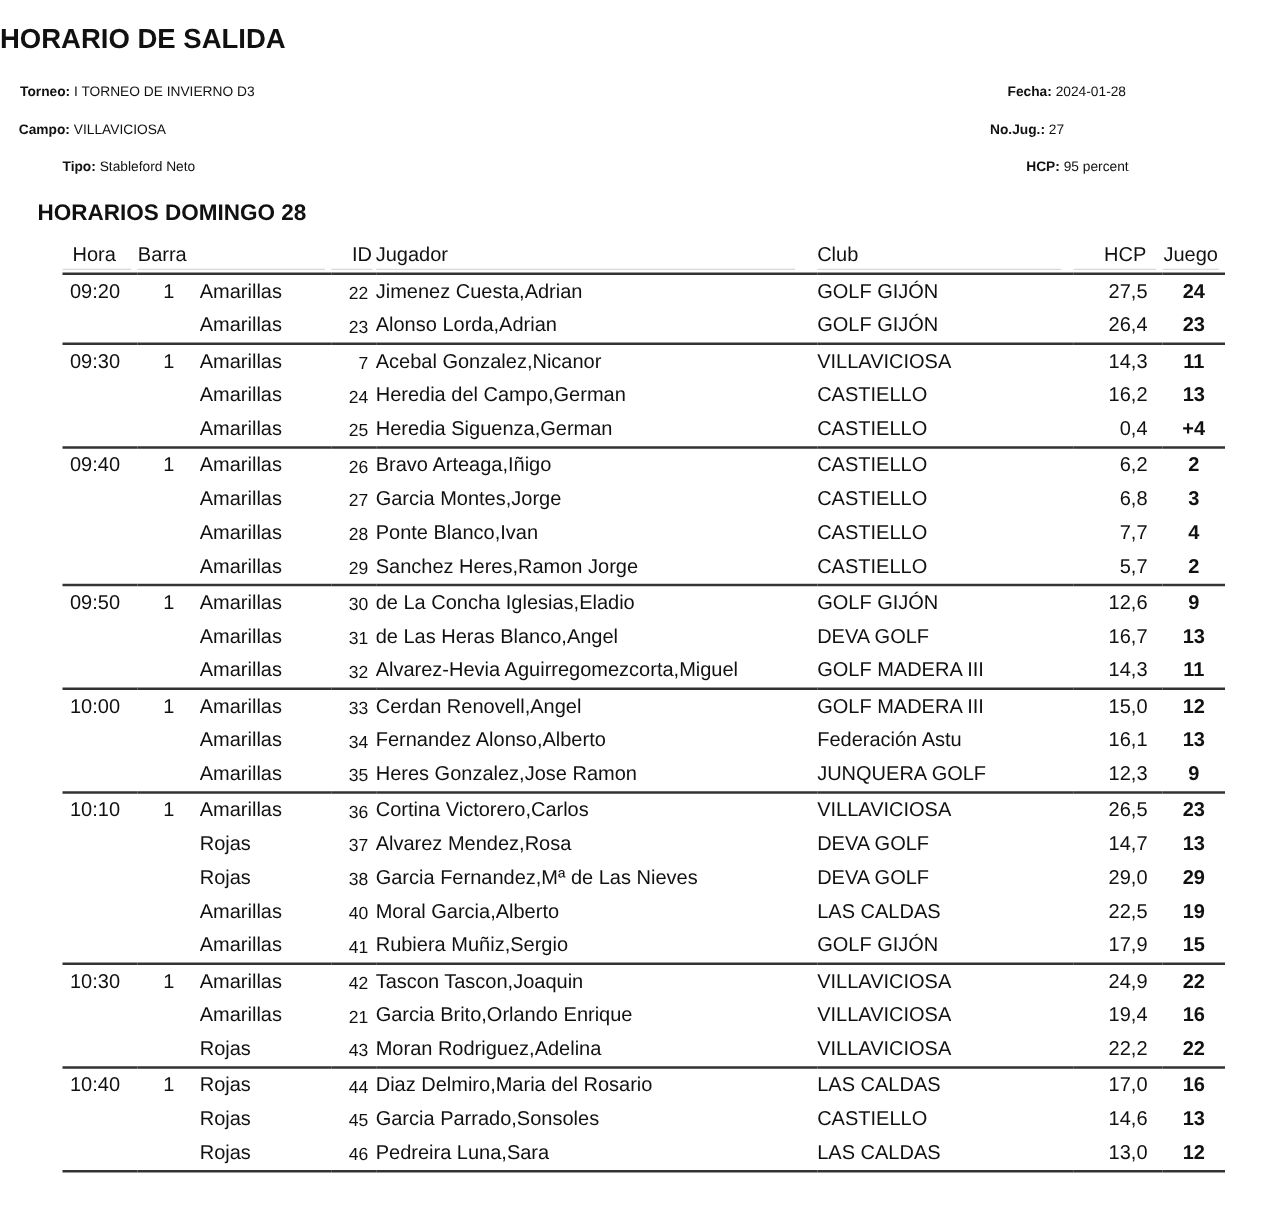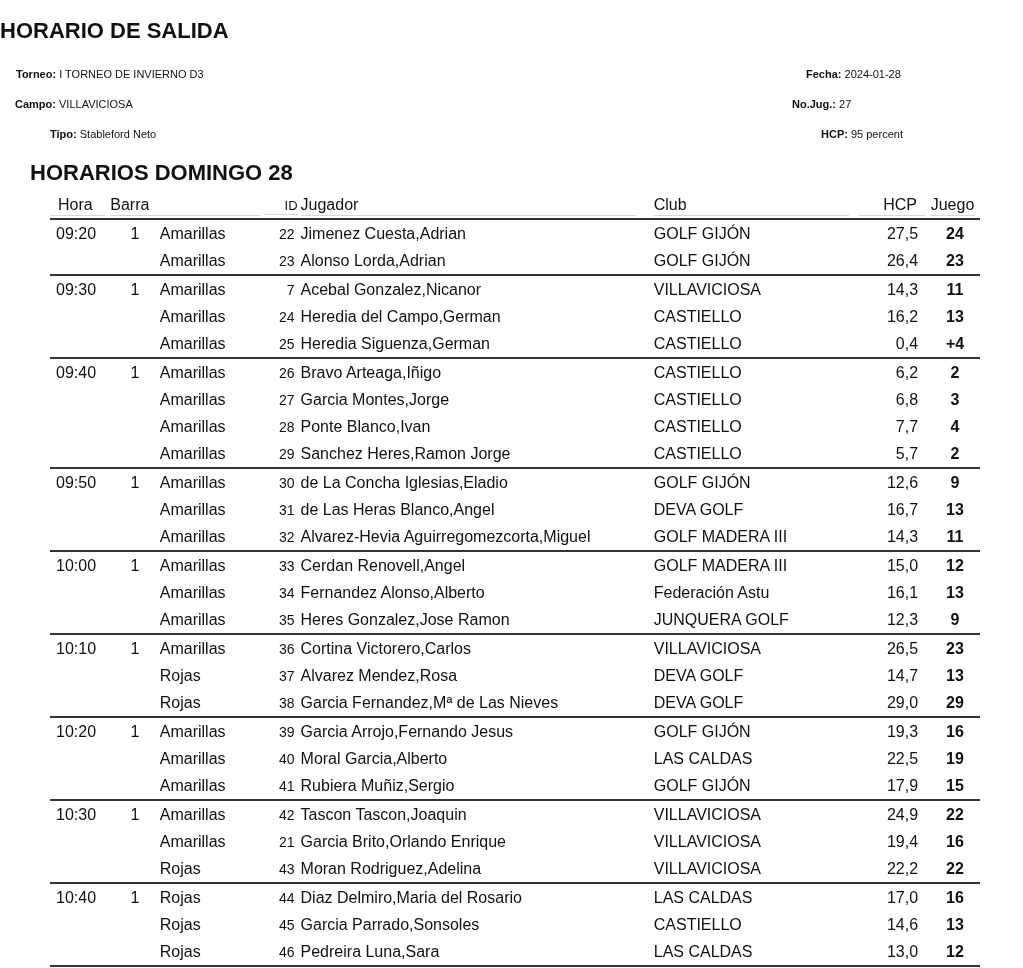--- a/index.html
+++ b/index.html
@@ -1,21 +1,21 @@
 <!DOCTYPE html>
 <html><head>
 <meta charset="utf-8">
 <style>
   html, body { margin:0; padding:0; background:#ffffff; }
   body { width:1023px; height:968px; position:relative; font-family:"Liberation Sans", sans-serif; color:#111; overflow:hidden; }
   .title { position:absolute; top:18px; left:0; width:1023px; font-weight:bold; font-size:22px; }
   .meta { position:absolute; font-size:11px; white-space:nowrap; }
   .meta b { font-weight:bold; }
   .meta-left { text-align:right; }
-  .section { position:absolute; left:30px; top:160px; font-weight:bold; font-size:22px;text-align:right; }
+  .section { position:absolute; left:30px; top:160px; font-weight:bold; font-size:18px;text-align:right; }
 
   table.sched { position:absolute; left:50px; top:193px; width:930px; border-collapse:collapse; font-size:16px; }
   table.sched th { font-weight:normal; text-align:left; padding:2px 0 1px 0; height:22px; }
   table.sched th span { display:block; border-bottom:1px solid #d8d8d8; padding:0 0 1px 0; margin-right:5px; }
   table.sched td { height:27px; padding:0; vertical-align:middle; white-space:nowrap; }
   tr.group-start td { border-top:2px solid #333; }
   tr.last td { border-bottom:2px solid #333; }
   .c-hora { width:55px; padding-left:6px !important; }
   .c-barra { width:52px; text-align:center; }
   .c-tee { width:108px; }
@@ -62,21 +62,21 @@
 
 <table class="sched">
   <thead>
     <tr>
       <th class="c-hora" style="padding-left:0 !important;">
           <span style="padding-left:8px;">Hora</span>
         </th>
       <th colspan="2">
           <span>Barra</span>
         </th>
-      <th class="c-id" style="font-size:13px; padding-right:0 !important;">
+      <th class="c-id" style="font-size:16px; padding-right:0 !important;">
           <span style="text-align:right; margin-right:3px;">ID</span>
         </th>
       <th>
           <span style="margin-right:18px;">Jugador</span>
         </th>
       <th>
           <span style="margin-right:10px;">Club</span>
         </th>
       <th class="h-hcp">
           <span style="padding-right:8px;">HCP</span>
@@ -260,30 +260,20 @@
       <tr>
         <td class="c-hora"></td>
         <td class="c-barra"></td>
         <td class="c-tee">Rojas</td>
         <td class="c-id">38</td>
         <td class="c-name">Garcia Fernandez,Mª de Las Nieves</td>
         <td class="c-club">DEVA GOLF</td>
         <td class="c-hcp">29,0</td>
         <td class="c-juego">29</td>
       </tr>
-      <tr class="group-start">
-        <td class="c-hora">10:20</td>
-        <td class="c-barra">1</td>
-        <td class="c-tee">Amarillas</td>
-        <td class="c-id">39</td>
-        <td class="c-name">Garcia Arrojo,Fernando Jesus</td>
-        <td class="c-club">GOLF GIJÓN</td>
-        <td class="c-hcp">19,3</td>
-        <td class="c-juego">16</td>
-      </tr>
       <tr>
         <td class="c-hora"></td>
         <td class="c-barra"></td>
         <td class="c-tee">Amarillas</td>
         <td class="c-id">40</td>
         <td class="c-name">Moral Garcia,Alberto</td>
         <td class="c-club">LAS CALDAS</td>
         <td class="c-hcp">22,5</td>
         <td class="c-juego">19</td>
       </tr>

